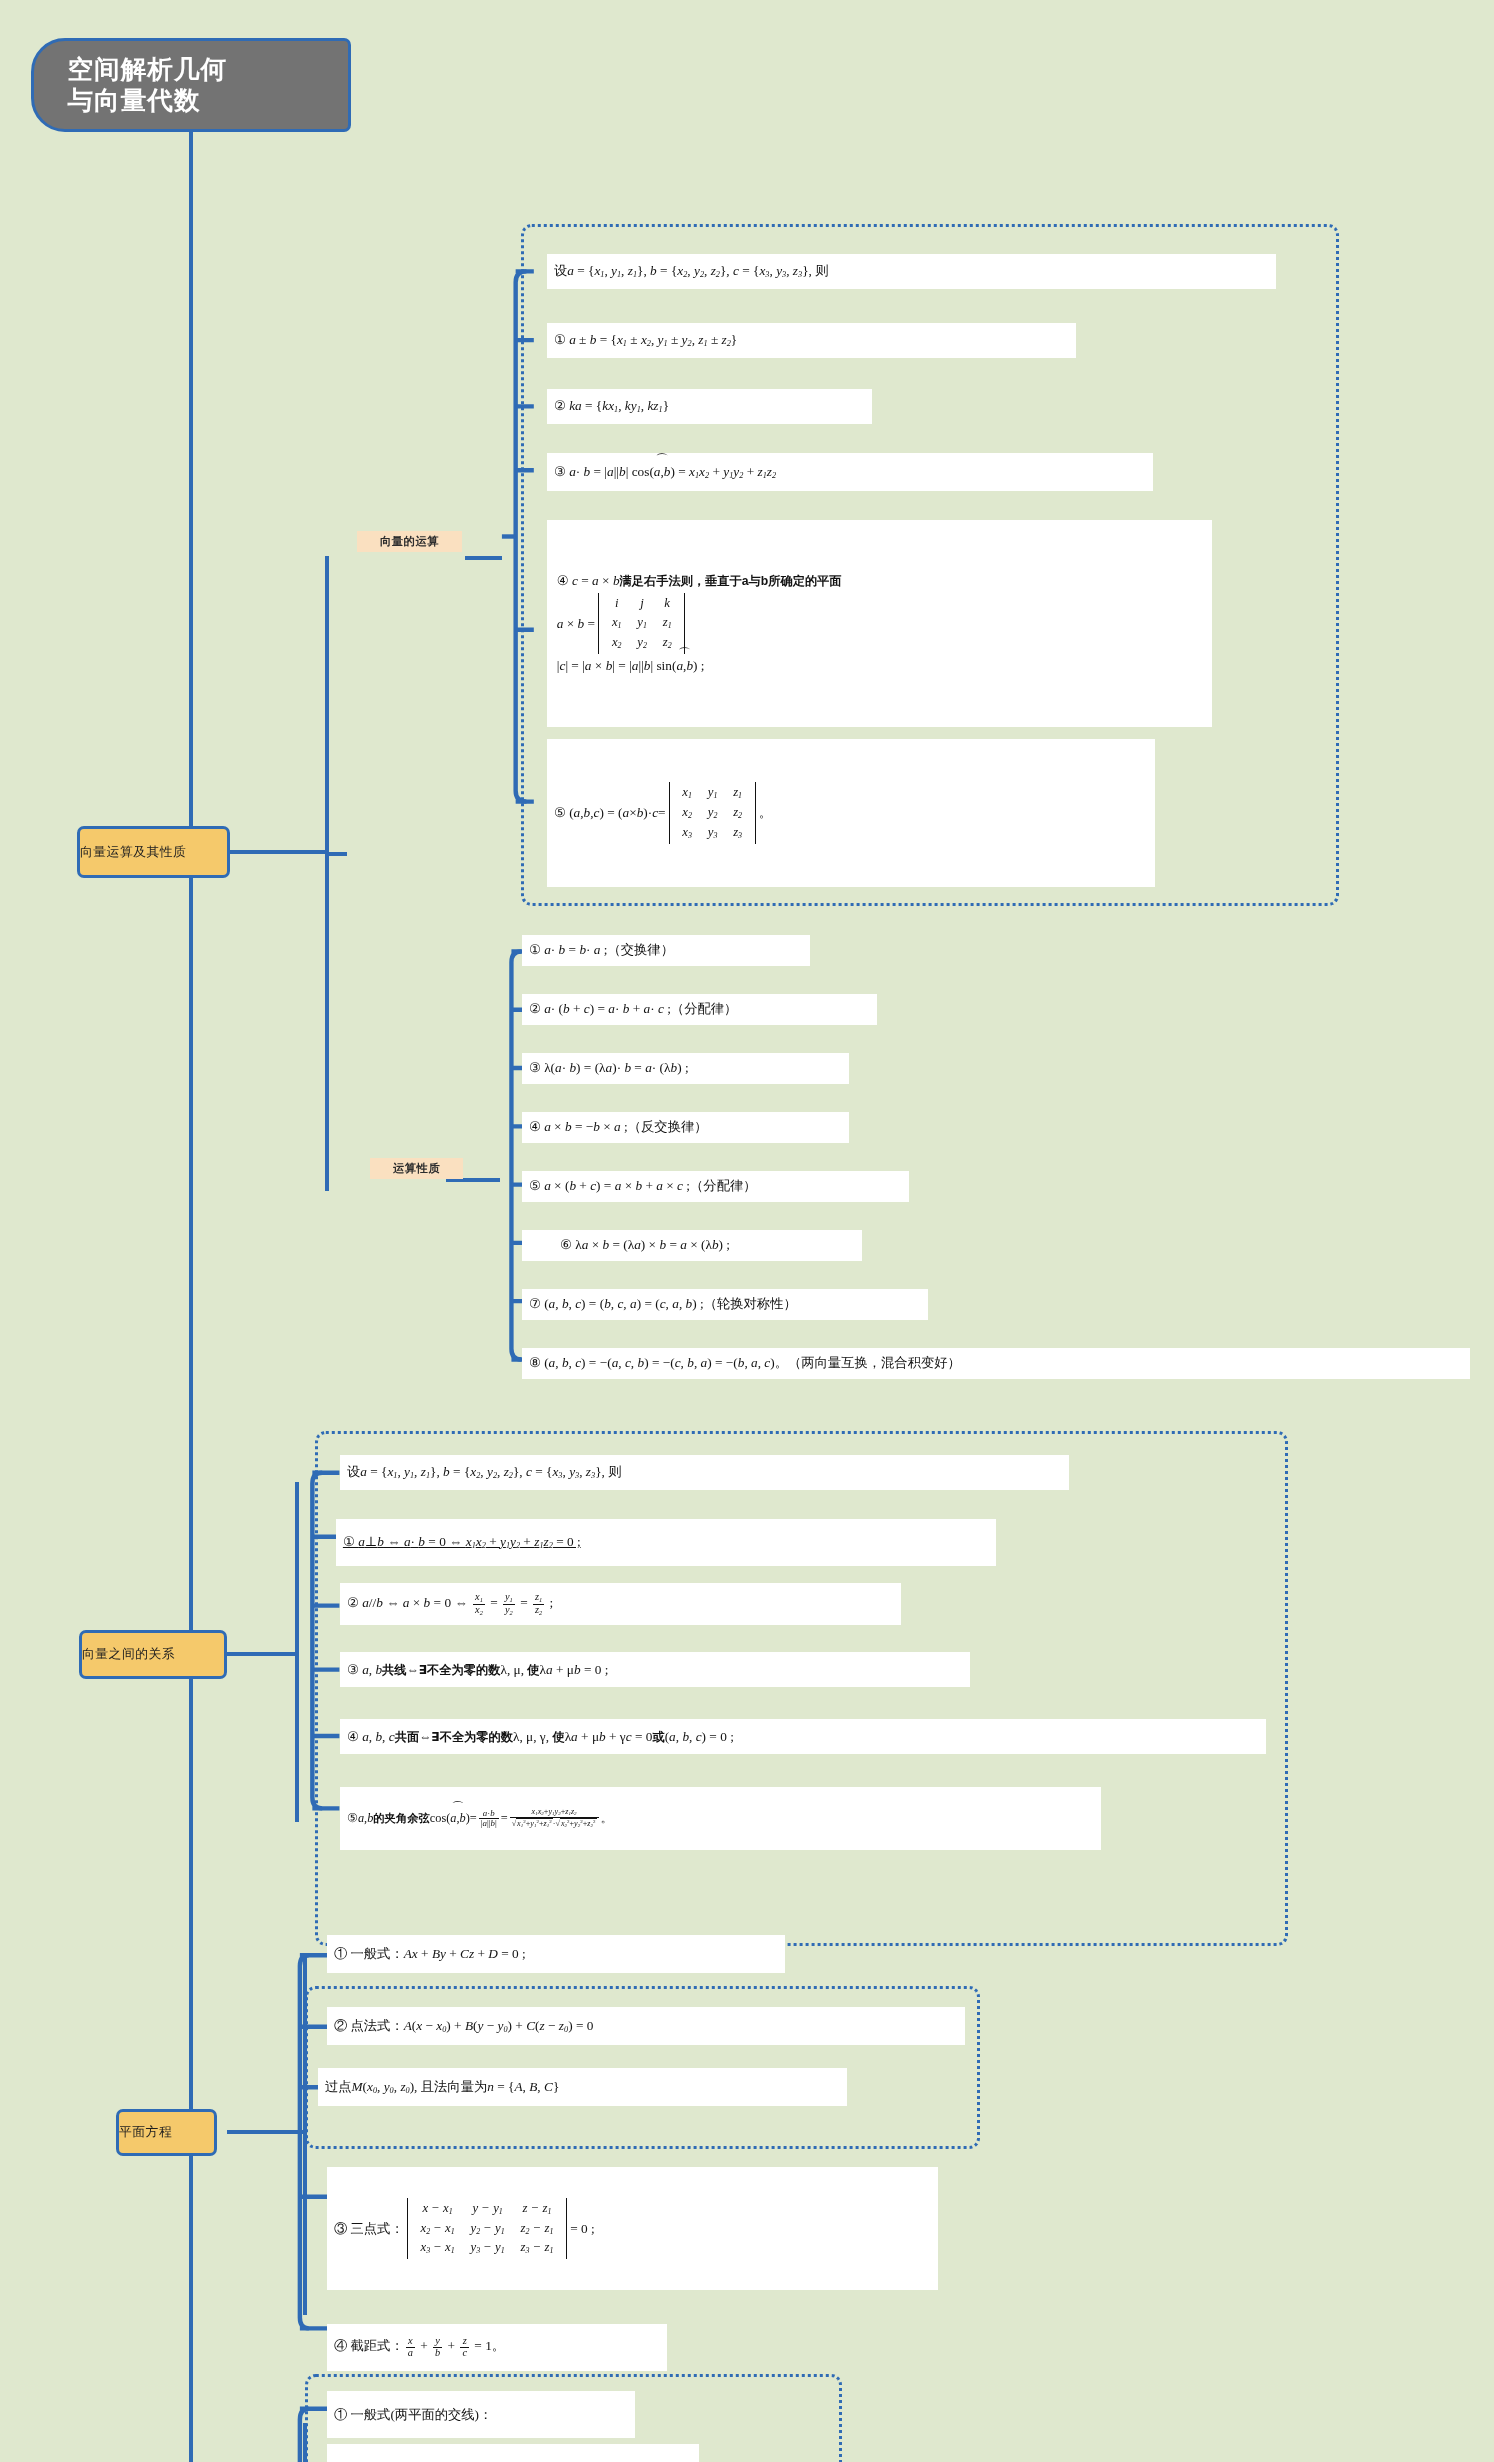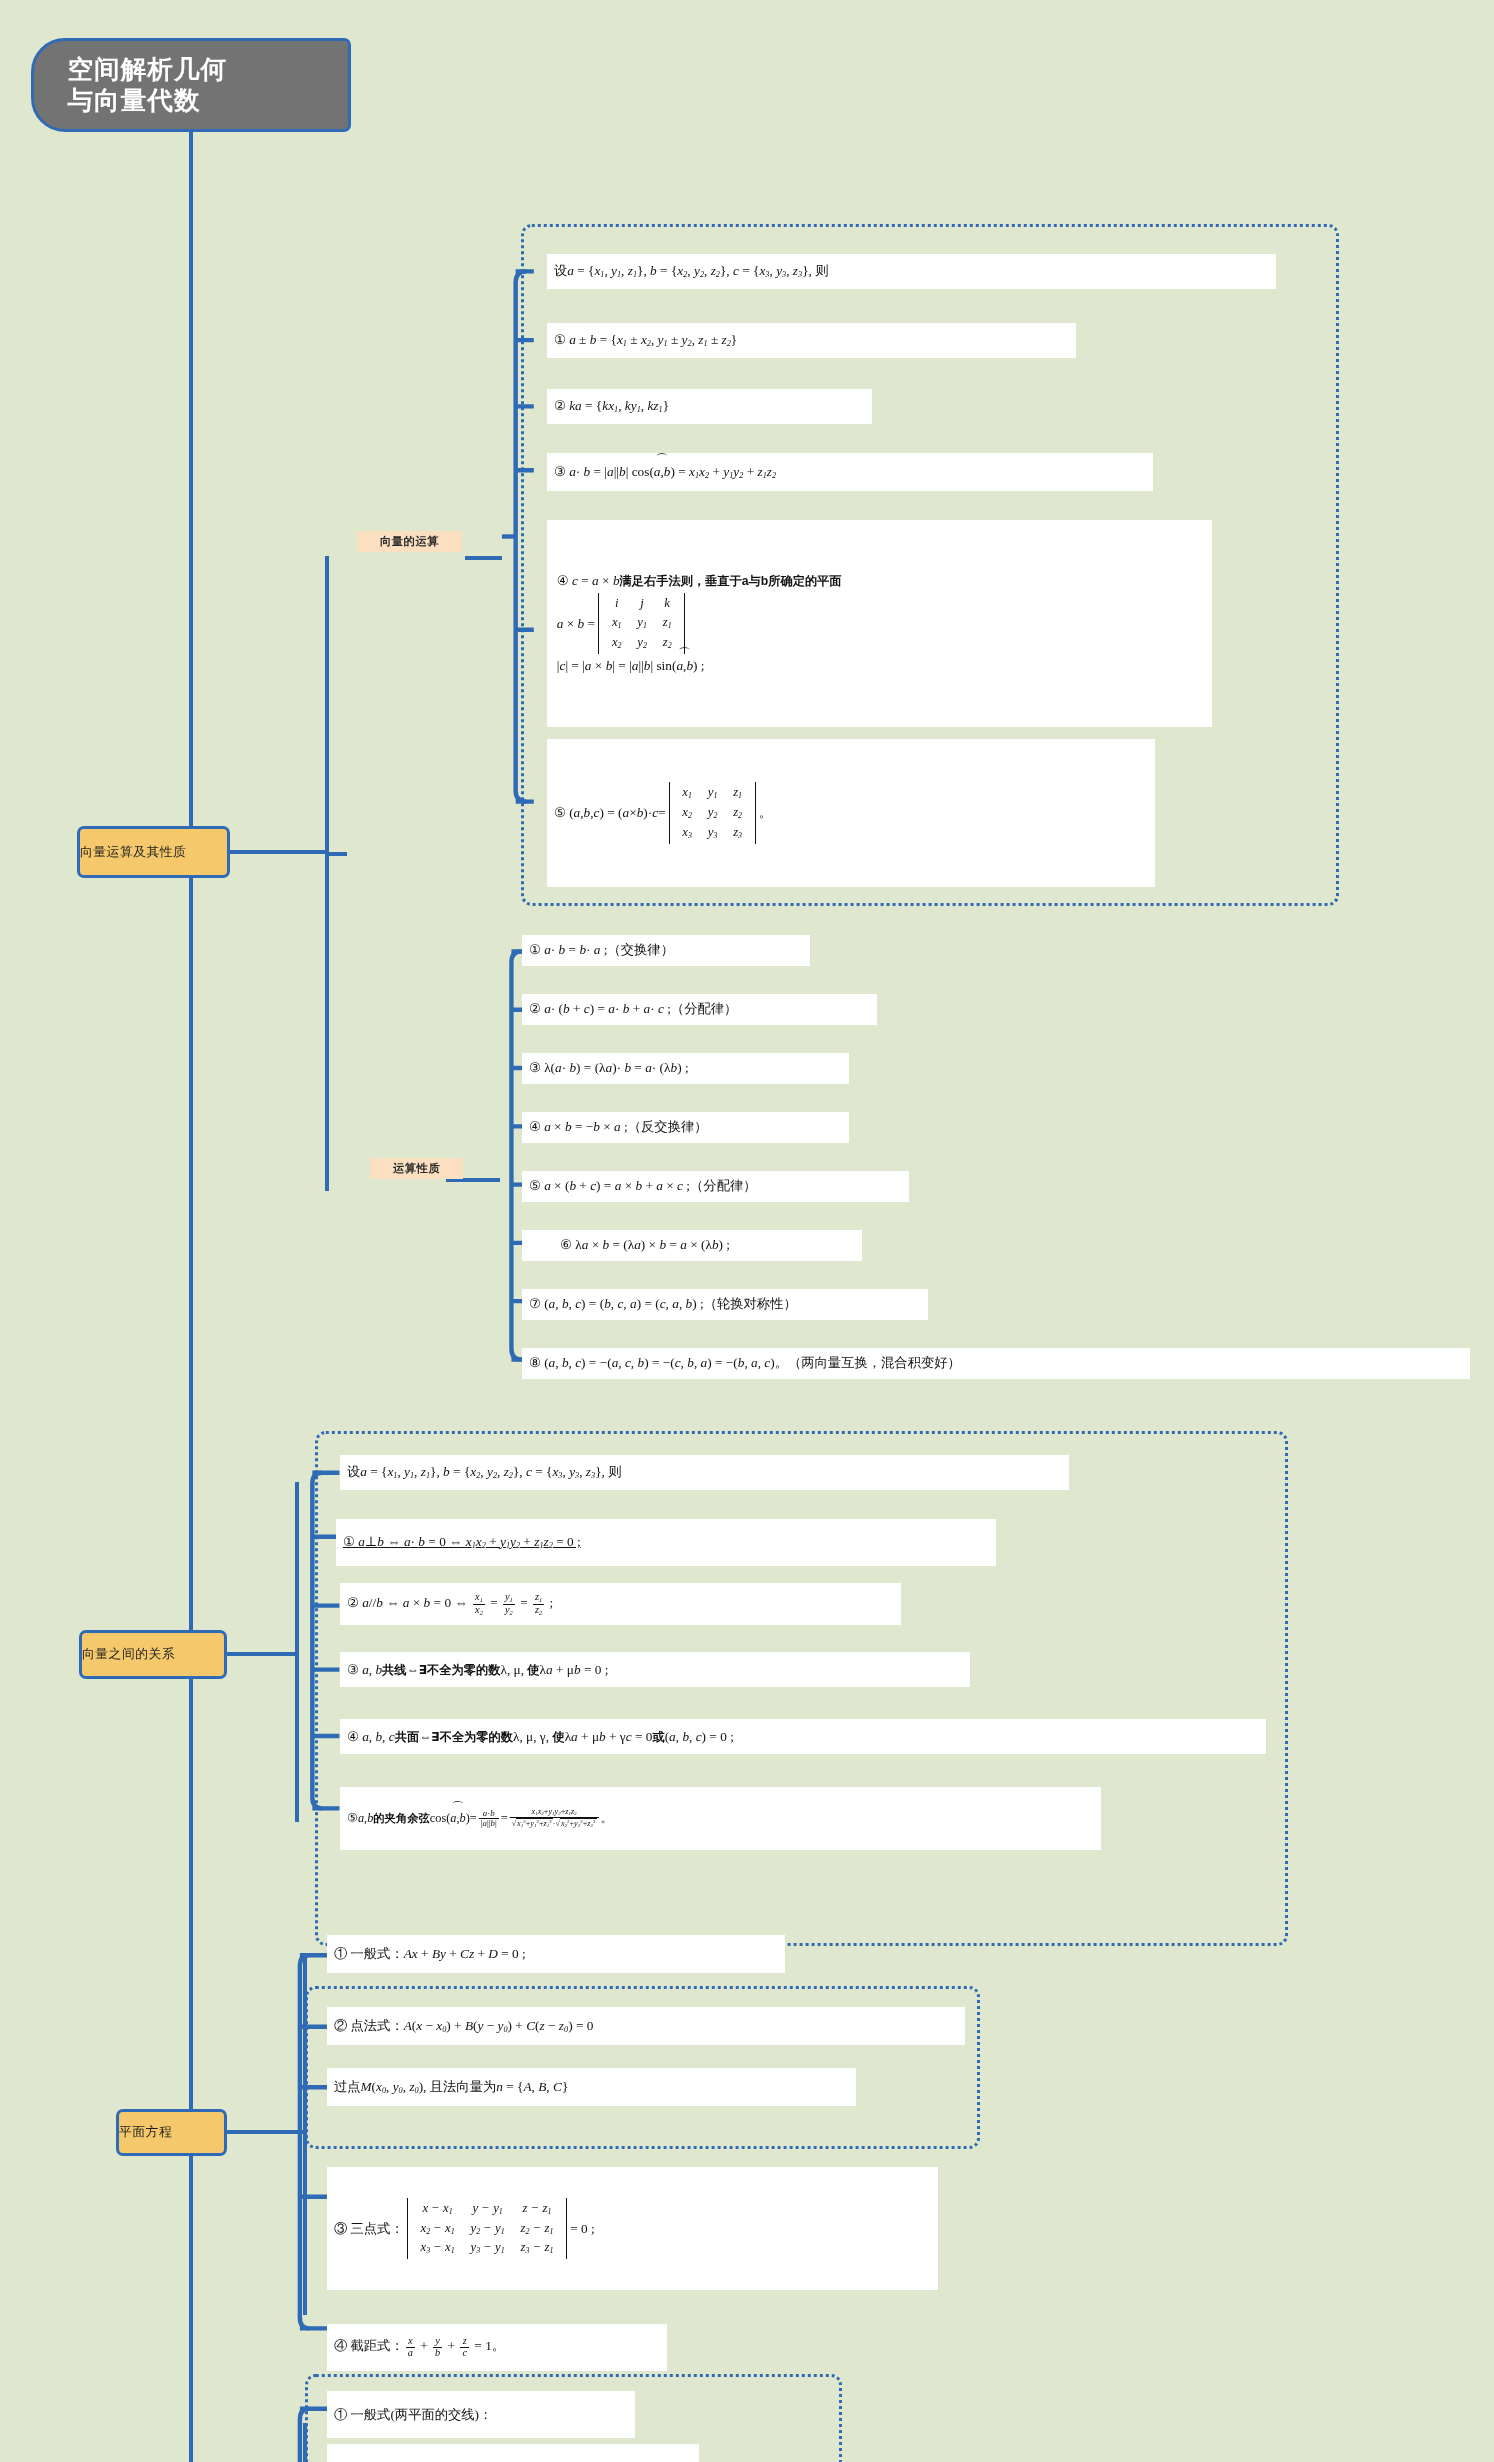--- a/index.html
+++ b/index.html
@@ -135,21 +135,21 @@
 <div class="hline" style="left:325px; top:852px; width:22px;"></div>
 
 <div class="l1-node" style="left:77px; top:826px; width:153px; height:52px;">
   <span>向量运算及其性质</span>
 </div>
 
 <div class="l1-node" style="left:79px; top:1630px; width:148px; height:49px;">
   <span>向量之间的关系</span>
 </div>
 
-<div class="l1-node" style="left:116px; top:2109px; width:111px; height:47px;">
+<div class="l1-node" style="left:116px; top:2109px; width:101px; height:47px;">
   <span>平面方程</span>
 </div>
 
 <div class="l2-node" style="left:357px; top:531px;">
   <span>向量的运算</span>
 </div>
 <div class="l2-node" style="left:370px; top:1158px;">
   <span>运算性质</span>
 </div>
 
@@ -326,21 +326,21 @@
     <path d="M35 30 L90 30 M35 160 L90 160 M35 300 L90 300 M35 430 L90 430 M35 565 L90 565 M35 712 L90 712" stroke="#2f6bb5" stroke-width="9"></path>
   </svg>
 </div>
 
 <div class="fcard" style="left:327px; top:1935px; width:458px; height:38px;">
   <span>① 一般式：<span class="it">Ax</span> + <span class="it">By</span> + <span class="it">Cz</span> + <span class="it">D</span> = 0 ;</span>
 </div>
 <div class="fcard" style="left:327px; top:2007px; width:638px; height:38px;">
   <span>② 点法式：<span class="it">A</span>(<span class="it">x</span> − <span class="it">x</span><sub>0</sub>) + <span class="it">B</span>(<span class="it">y</span> − <span class="it">y</span><sub>0</sub>) + <span class="it">C</span>(<span class="it">z</span> − <span class="it">z</span><sub>0</sub>) = 0</span>
 </div>
-<div class="fcard" style="left:327px; top:2068px; width:529px; height:38px;">
+<div class="fcard" style="left:318px; top:2068px; width:529px; height:38px;">
   <span>过点<span class="it">M</span>(<span class="it">x</span><sub>0</sub>, <span class="it">y</span><sub>0</sub>, <span class="it">z</span><sub>0</sub>), 且法向量为<span class="it">n</span> = {<span class="it">A</span>, <span class="it">B</span>, <span class="it">C</span>}</span>
 </div>
 <div class="fcard tall" style="left:327px; top:2167px; width:611px; height:123px;">
   <span style="display:flex;align-items:center;">
     ③ 三点式：
     <span class="det">
       <table>
         <tbody>
             <tr>
               <td><span class="it">x</span> − <span class="it">x</span><sub>1</sub></td>

